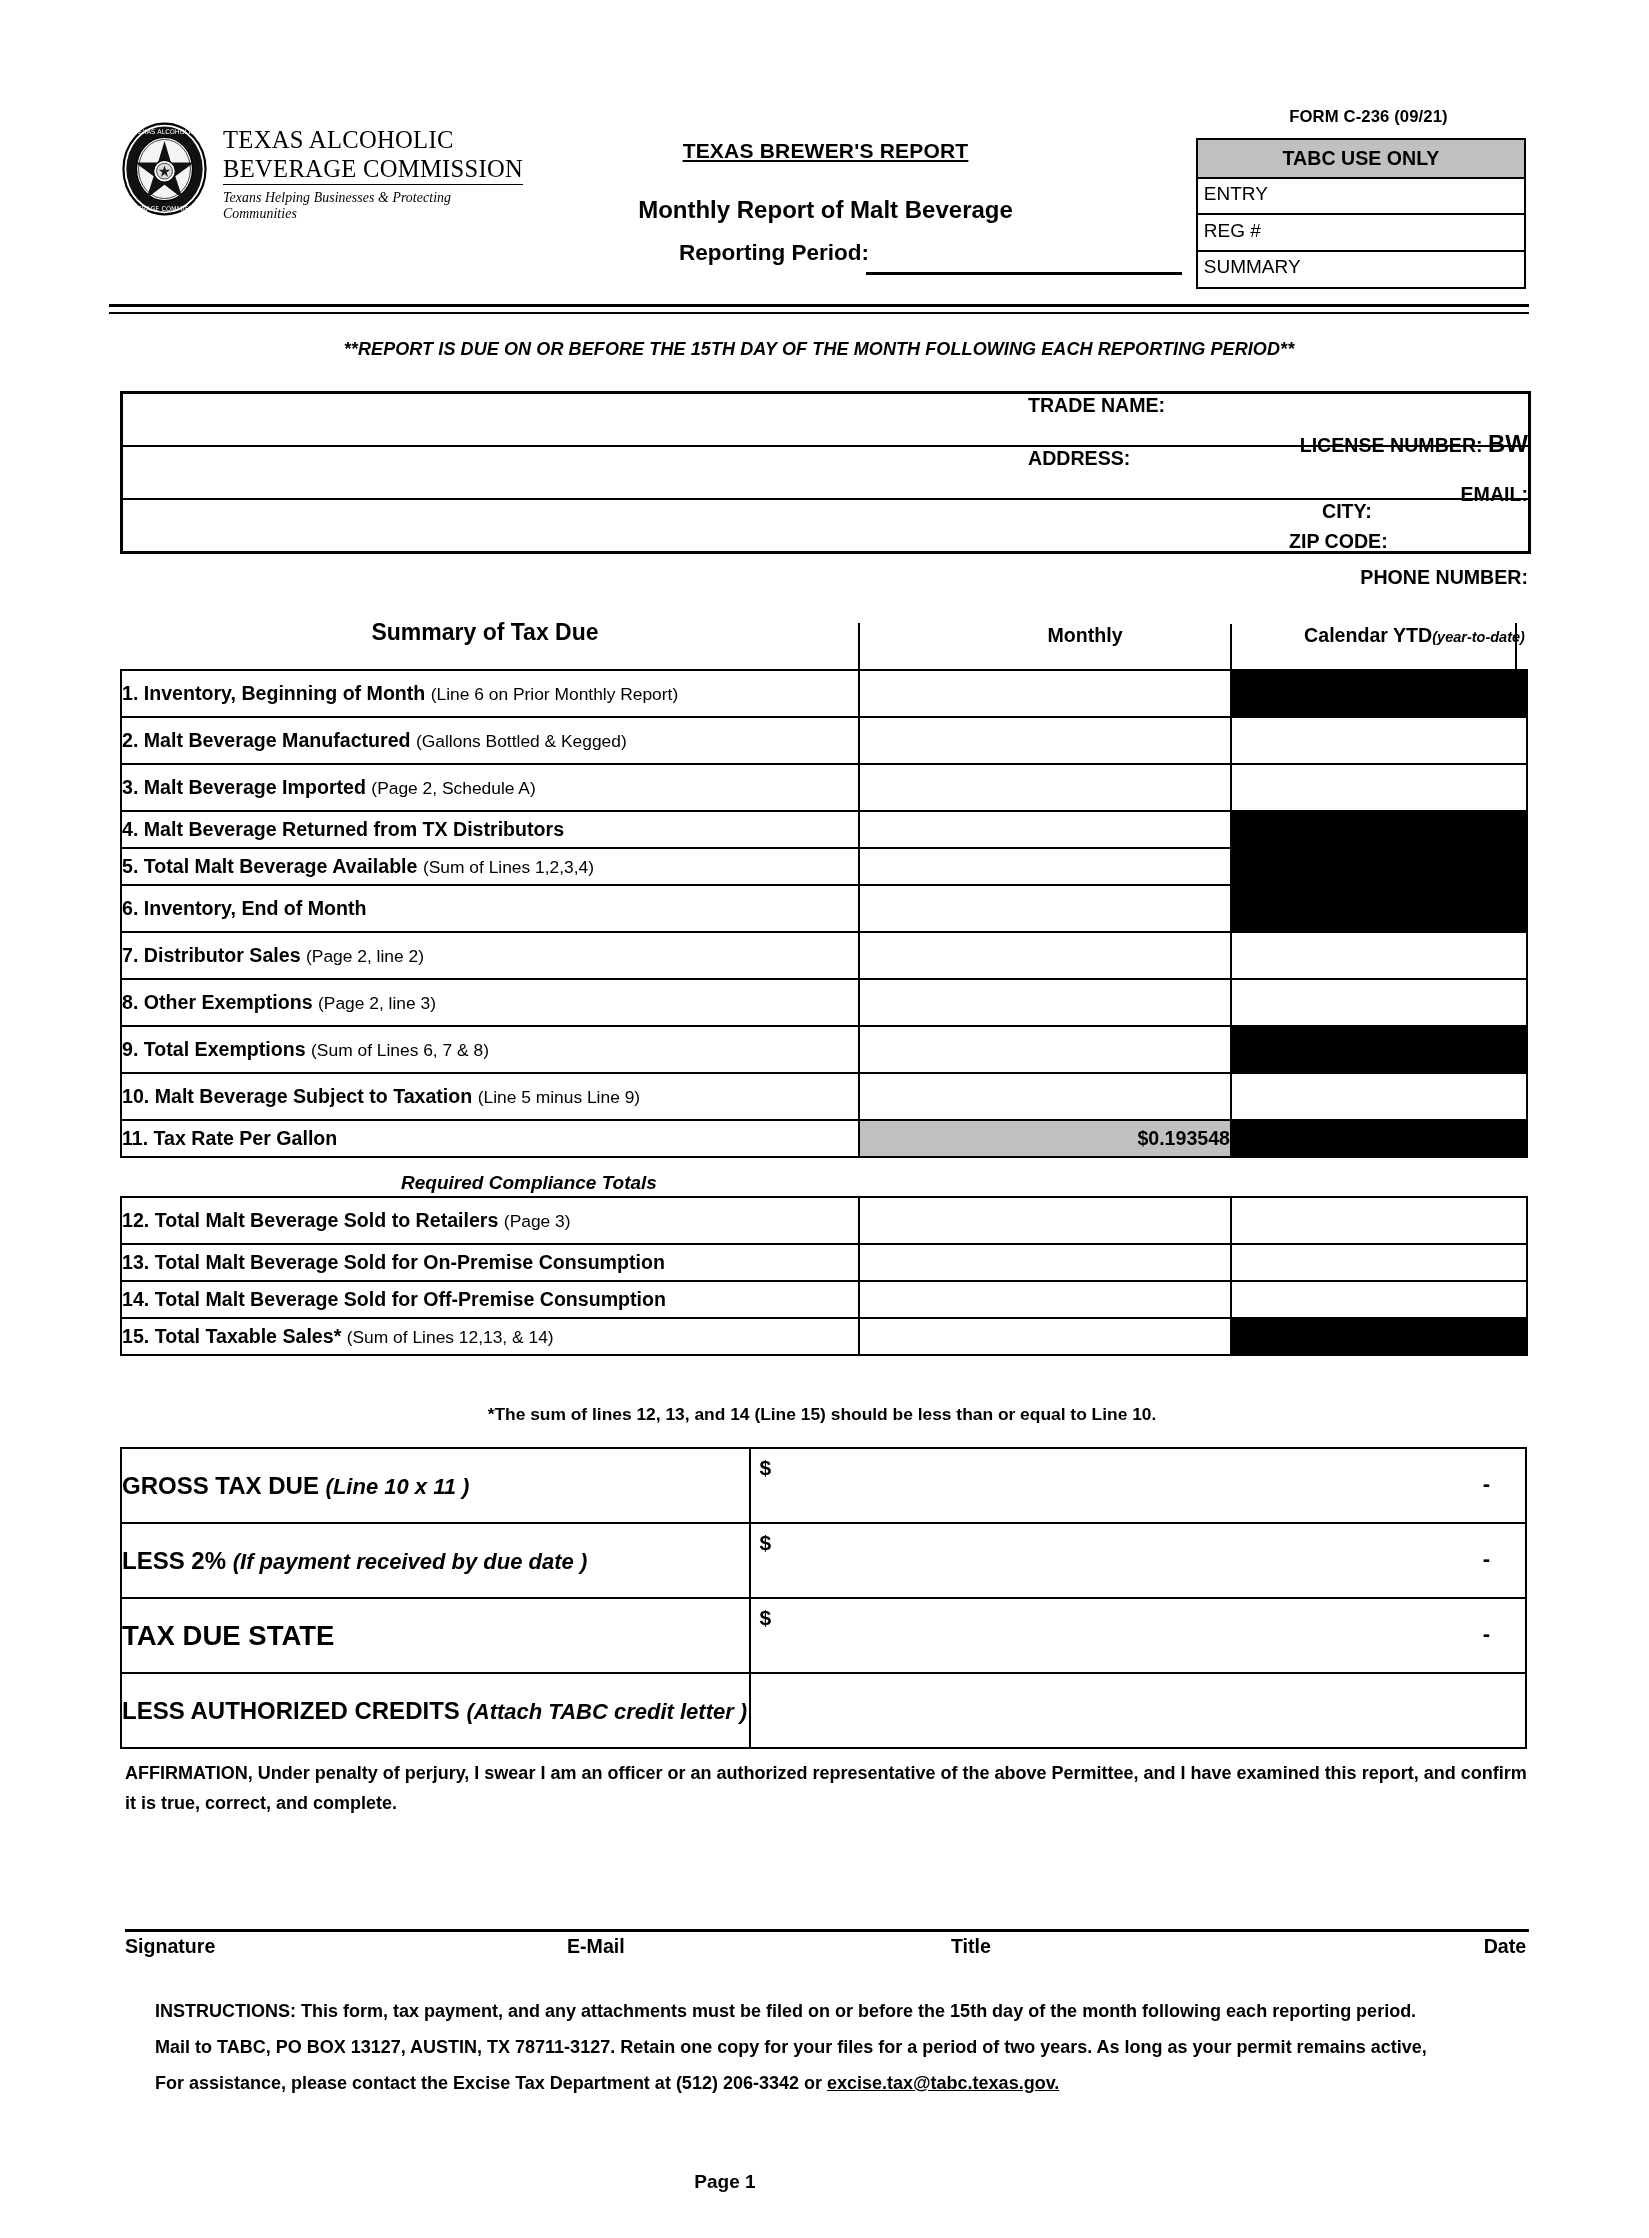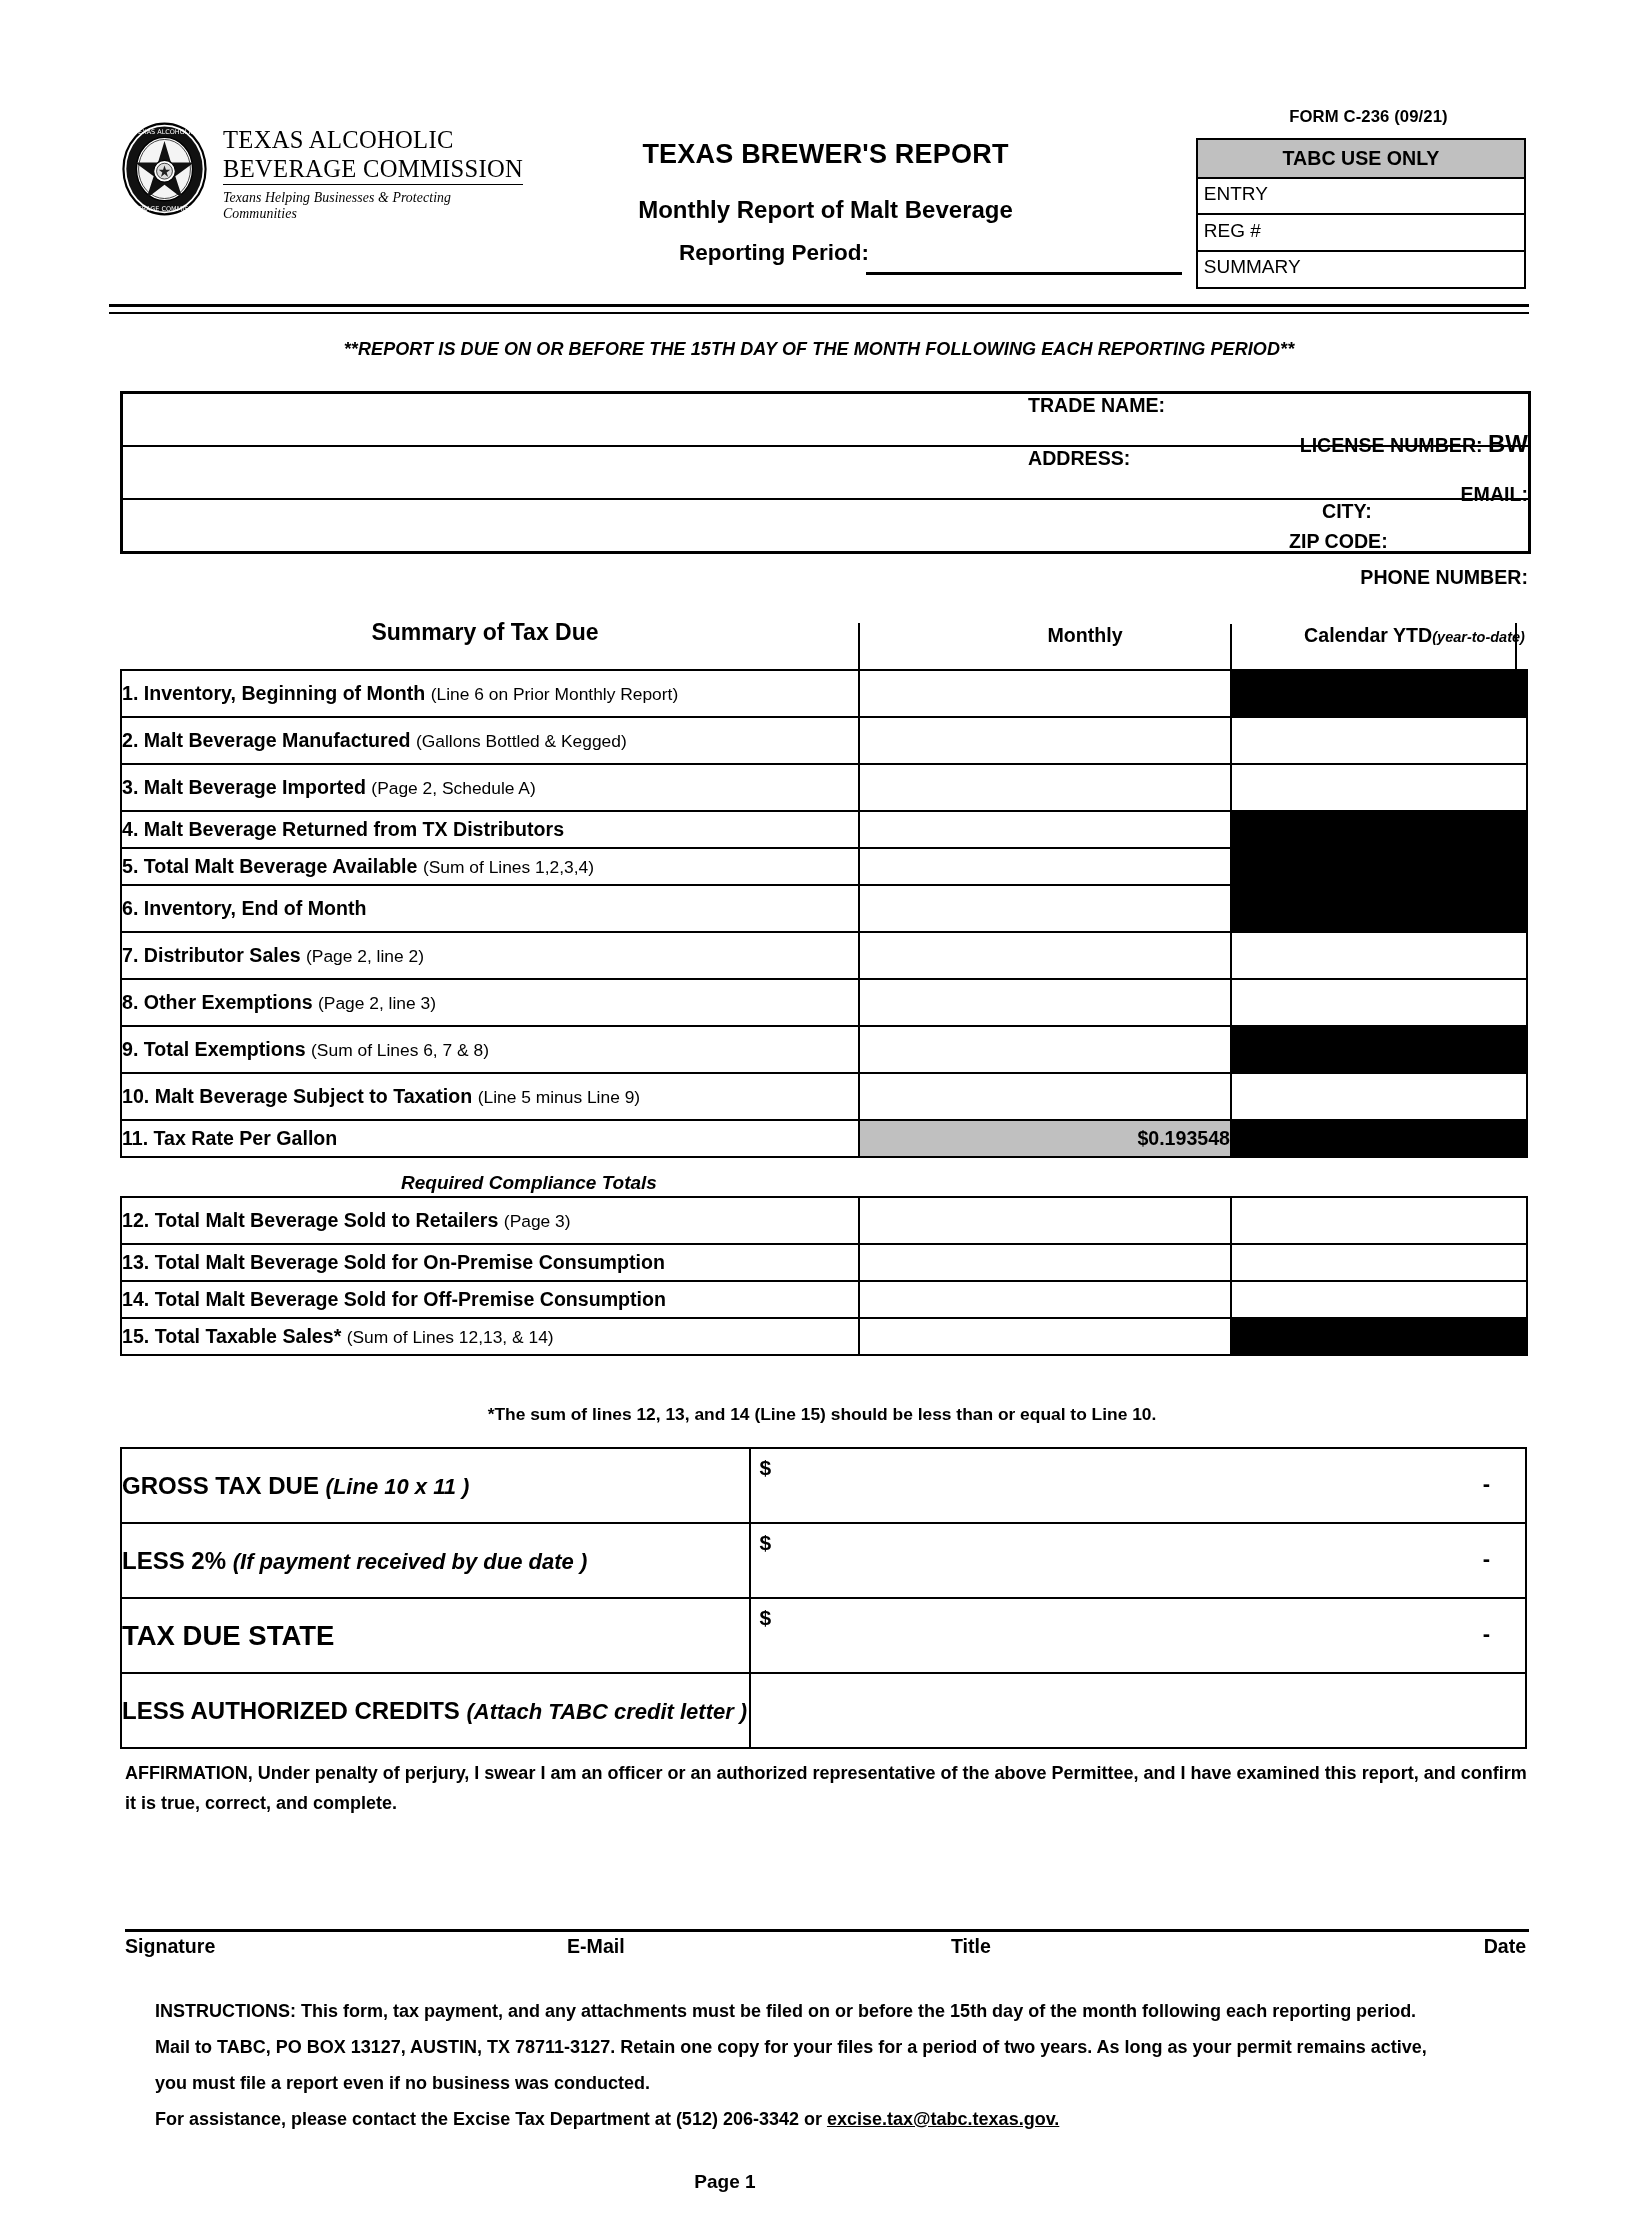--- a/index.html
+++ b/index.html
@@ -23,21 +23,21 @@
     font-family:"Liberation Serif", serif;font-size:24.6px;line-height:29px;letter-spacing:0.3px;
   }
   .logo-l2{border-bottom:1.8px solid #000;padding-bottom:1.4px;display:inline-block;}
   .logo-tag{
     font-family:"Liberation Serif", serif;font-style:italic;font-size:13.8px;
     margin-top:5px;letter-spacing:0.1px;
   }
 
   .title1{
     position:absolute;left:507px;top:139px;width:637px;text-align:center;
-    font-size:27px;font-weight:bold;letter-spacing:0.2px;
+    font-size:21px;font-weight:bold;letter-spacing:0.2px;text-decoration:underline;
   }
   .title2{
     position:absolute;left:507px;top:196px;width:637px;text-align:center;
     font-size:24px;font-weight:bold;
   }
   .title3{
     position:absolute;left:507px;top:240px;width:362px;text-align:right;
     font-size:22.5px;font-weight:bold;
   }
   .rp-line{position:absolute;left:866px;top:272px;width:316px;border-top:3.6px solid #000;}
@@ -361,21 +361,20 @@
   <div class="sig-labels">
     <span class="sl1">Signature</span>
     <span class="sl2">E-Mail</span>
     <span class="sl3">Title</span>
     <span class="sl4">Date</span>
   </div>
 
   <div class="instructions">
     <div>INSTRUCTIONS:  This form, tax payment, and any attachments must be filed on or before the 15th day of the month following each reporting period.</div>
     <div>Mail to TABC, PO BOX 13127, AUSTIN, TX  78711-3127.  Retain one copy for your files for a period of two years.  As long as your permit remains active,</div>
-    <div>you must file a report even if no business was conducted.</div>
     <div>
       <span>For assistance, please contact the Excise Tax Department at (512) 206-3342 or </span><a href="#">excise.tax@tabc.texas.gov.</a>
     </div>
   </div>
 
   <div class="pagenum">Page 1</div>
 </div>
 
 
 </body></html>

